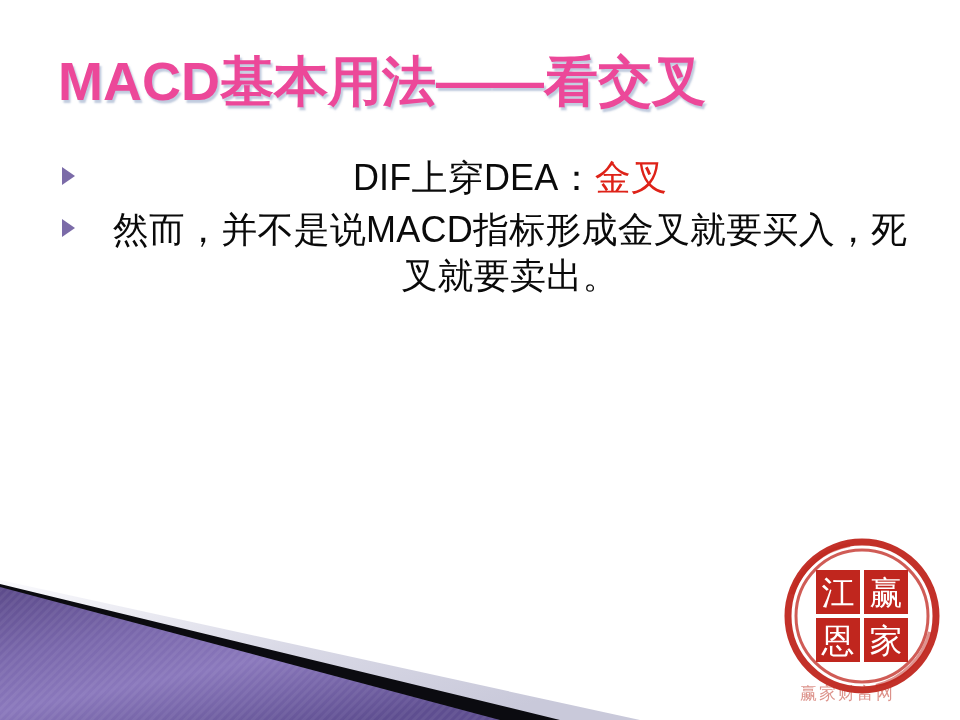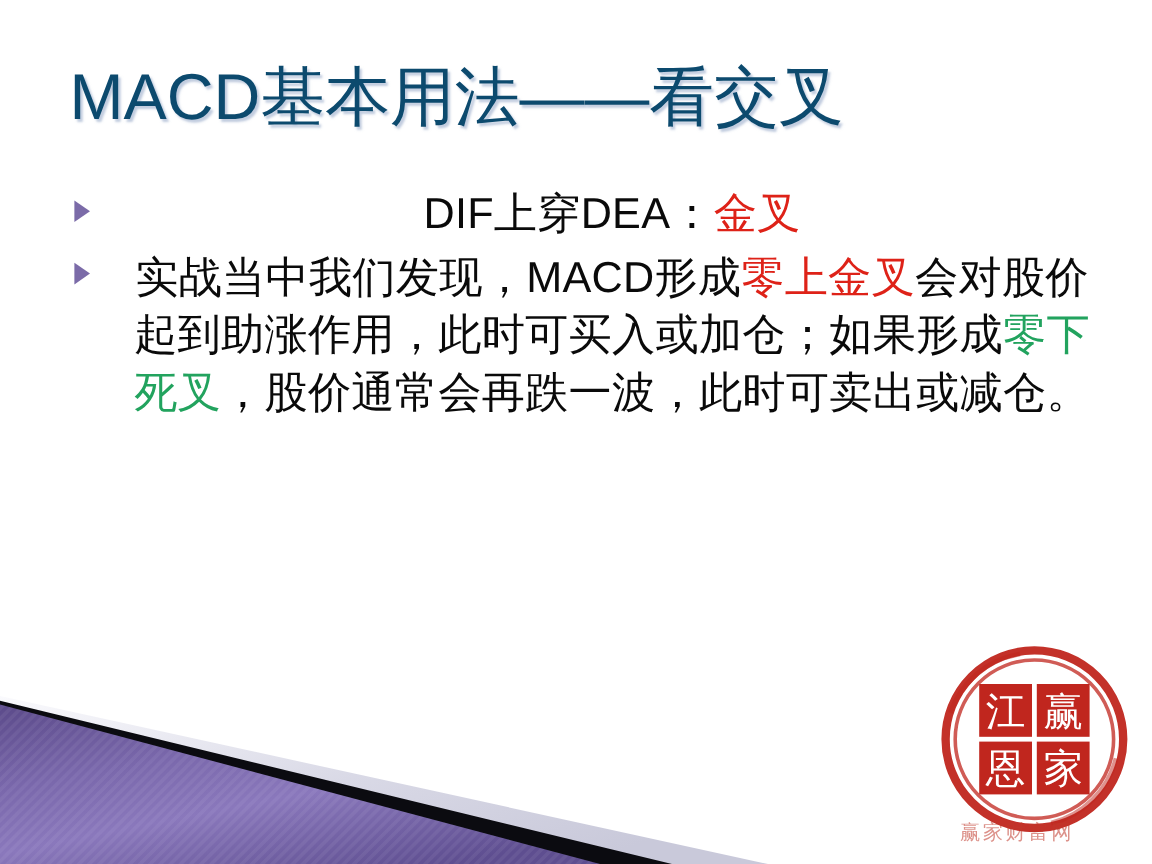--- a/index.html
+++ b/index.html
@@ -21,24 +21,24 @@
   }
 
   
   .slide-title {
     position: absolute;
     left: 58px;
     top: 42px;
     width: 840px;
     height: 80px;
     font-size: 54px;
-    font-weight: normal;
+    font-weight: bold;
     line-height: 78px;
     letter-spacing: 0px;
-    color: #0c4a6e;
+    color: #ec4899;
     white-space: nowrap;
     text-shadow: 2px 3px 2px rgba(140,160,195,0.55);
   }
 
   
   .body-list {
     position: absolute;
     left: 52px;
     top: 155px;
     width: 870px;
@@ -125,25 +125,25 @@
   <div class="slide-title">MACD基本用法——看交叉</div>
 
   <div class="body-list">
 
     <div class="bullet-row b1">
       <span class="bullet-marker"></span>
       <span class="bullet-text"><span>DIF上穿DEA：</span><span class="hl-red">金叉</span></span>
     </div>
 
 
-
-    <div class="bullet-row b4">
+    <div class="bullet-row b3">
       <span class="bullet-marker"></span>
-      <span class="bullet-text"><span>实战当中我们发现，MACD形成</span><span class="hl-red">零上金叉</span><span>会对股价起到助涨作用，此时可买入或加仓；如果形成</span><span class="hl-green">零下死叉</span><span>，股价通常会再跌一波，此时可卖出或减仓。</span></span>
+      <span class="bullet-text">然而，并不是说MACD指标形成金叉就要买入，死叉就要卖出。</span>
     </div>
+
 
   </div>
 
   <div class="deco-wrap">
     <svg width="700" height="140" viewBox="0 0 700 140" xmlns="http://www.w3.org/2000/svg">
       <defs>
         <linearGradient id="purpleGrad" x1="0" y1="0" x2="0.75" y2="1">
           <stop offset="0%" stop-color="#5B4A8A"></stop>
           <stop offset="35%" stop-color="#7A68AC"></stop>
           <stop offset="60%" stop-color="#8A78BC"></stop>

